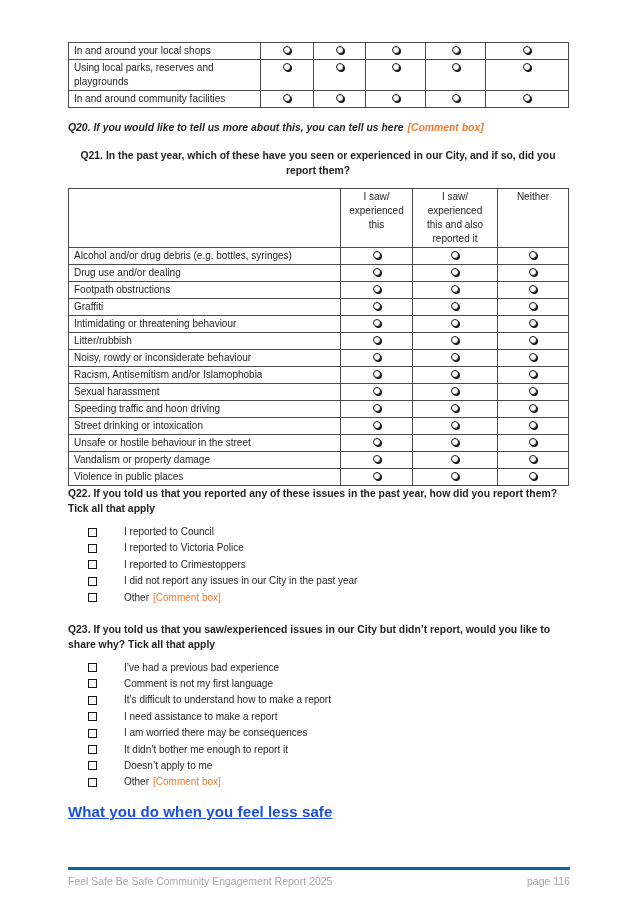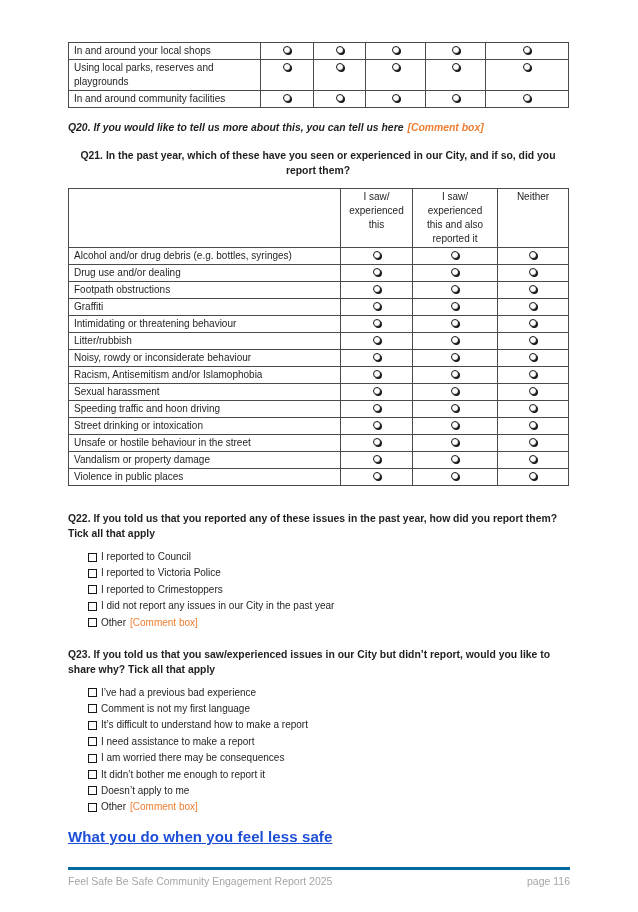--- a/index.html
+++ b/index.html
@@ -27,28 +27,28 @@
   
   .cb{
     display:inline-block;width:7px;height:7px;border:1.2px solid #161616;background:#fff;
     flex:0 0 auto;margin-top:2.5px;
   }
 
   .question{font-weight:700;font-size:10.4px;line-height:15px;margin:0;}
   .q20{margin-top:12px;font-style:italic;}
   .q21{margin-top:13px;text-align:center;}
   .q21-table{margin-top:10px;}
-  .q22{margin-top:25px;}
+  .q22{}
   .q23{margin-top:17px;}
   .orange{color:#ED7D31;font-weight:400;}
   .question .orange{font-weight:700;font-weight:600;}
   .orange:not(:empty){margin-left:4px;}
 
   ul.checklist{list-style:none;margin:9px 0 0 0;padding:0;font-size:10px;}
-  ul.checklist li{display:flex;gap:4px;padding-left:20px;line-height:14px;margin-bottom:2.4px;}
+  ul.checklist li{display:flex;gap:27px;padding-left:20px;line-height:14px;margin-bottom:2.4px;}
 
   h2.section-heading{
     margin:14px 0 0 0;font-size:15px;line-height:18px;font-weight:700;color:#1d4ed8;
     letter-spacing:0.1px;
     text-decoration:underline;
   }
 
   .footer{
     position:absolute;left:68px;top:867px;width:502px;
     border-top:3px solid #0369a1;padding-top:5px;

